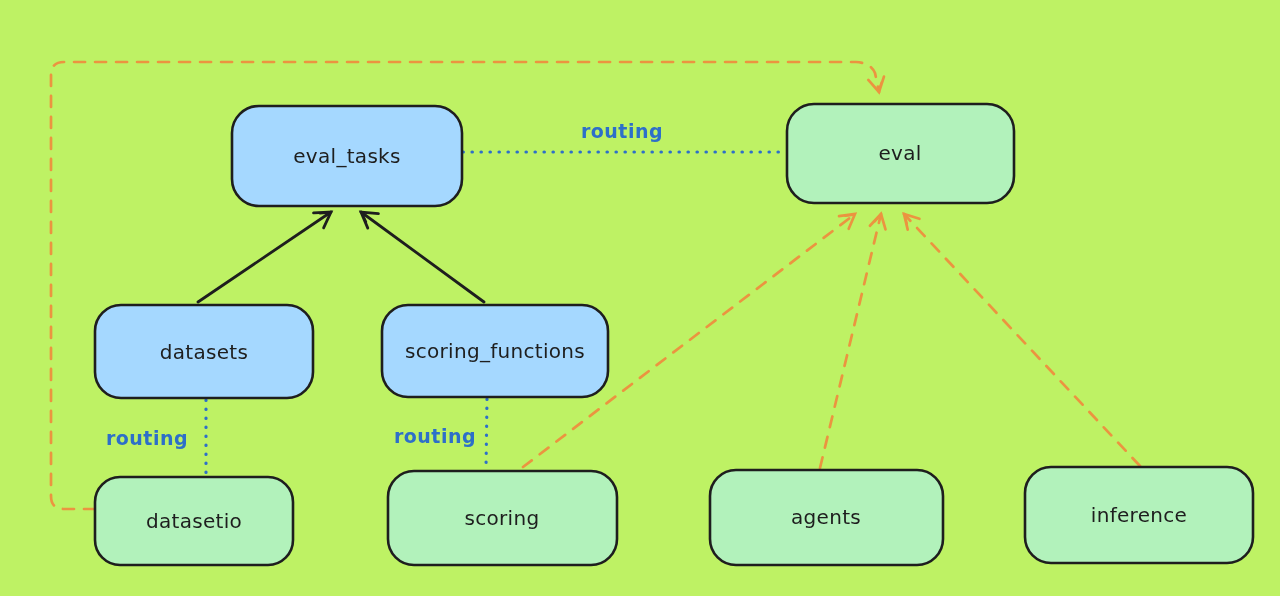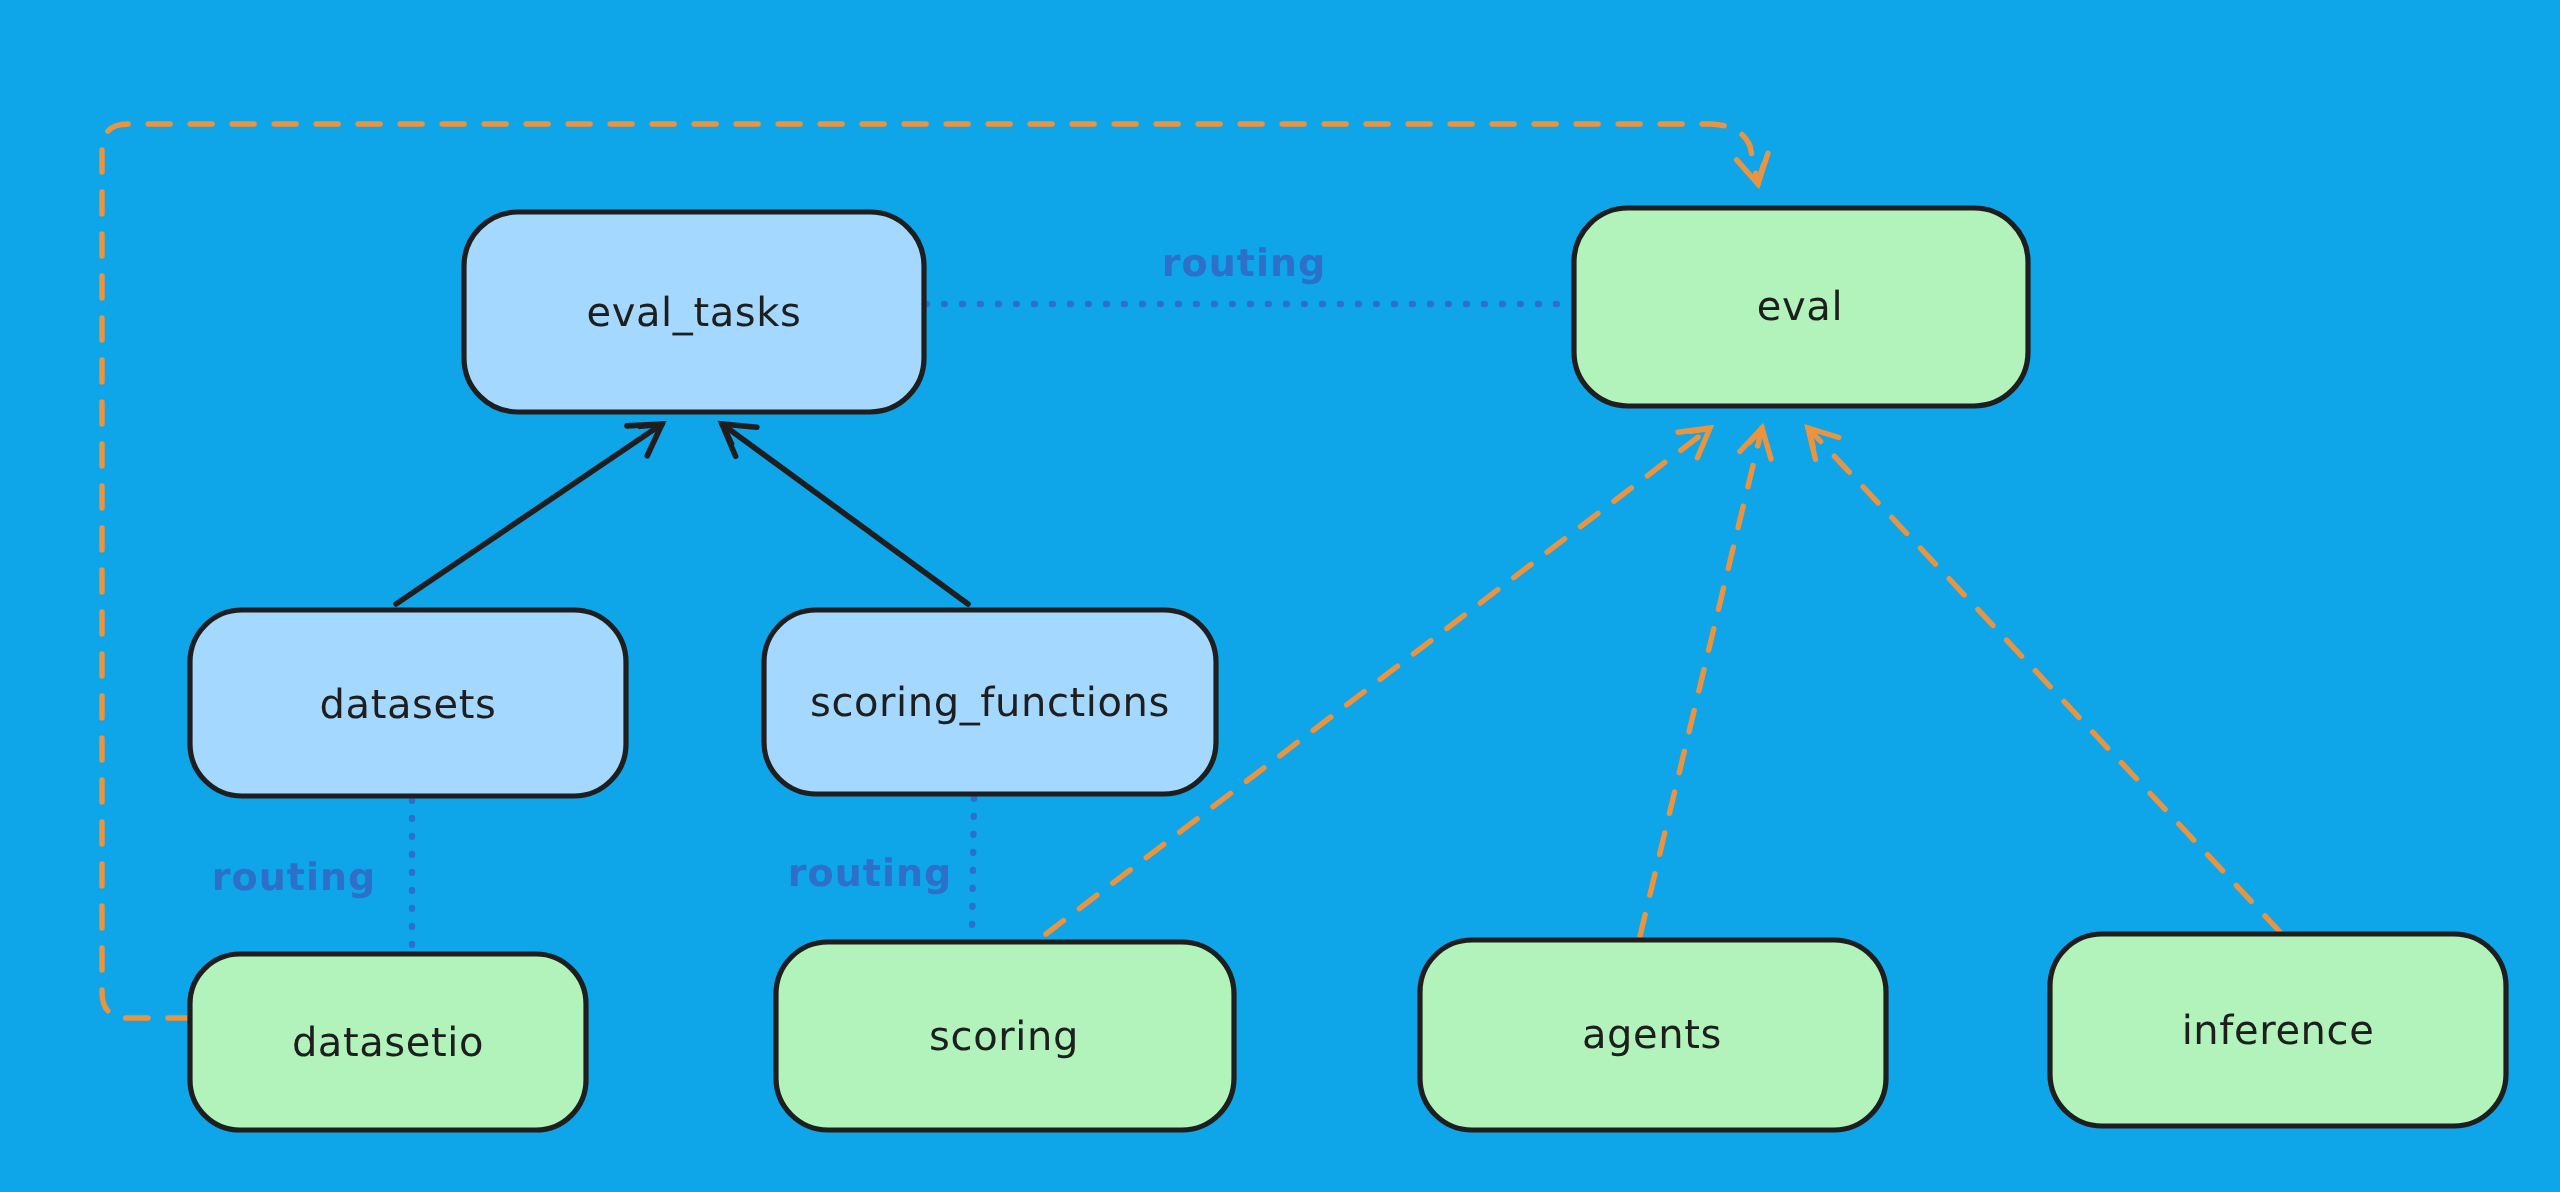--- a/index.html
+++ b/index.html
@@ -4,21 +4,21 @@
 <style>
   html, body {
     margin: 0;
     padding: 0;
     background: #ffffff;
   }
   .stage {
     position: relative;
     width: 1280px;
     height: 596px;
-    background: #0ea5e9;
+    background: #bef264;
     overflow: hidden;
     font-family: "DejaVu Sans", "Liberation Sans", sans-serif;
   }
   svg { display: block; }
   .node-box {
     stroke: #1e1e1e;
     stroke-width: 2.6;
   }
   .node-label {
     fill: #1e1e1e;

